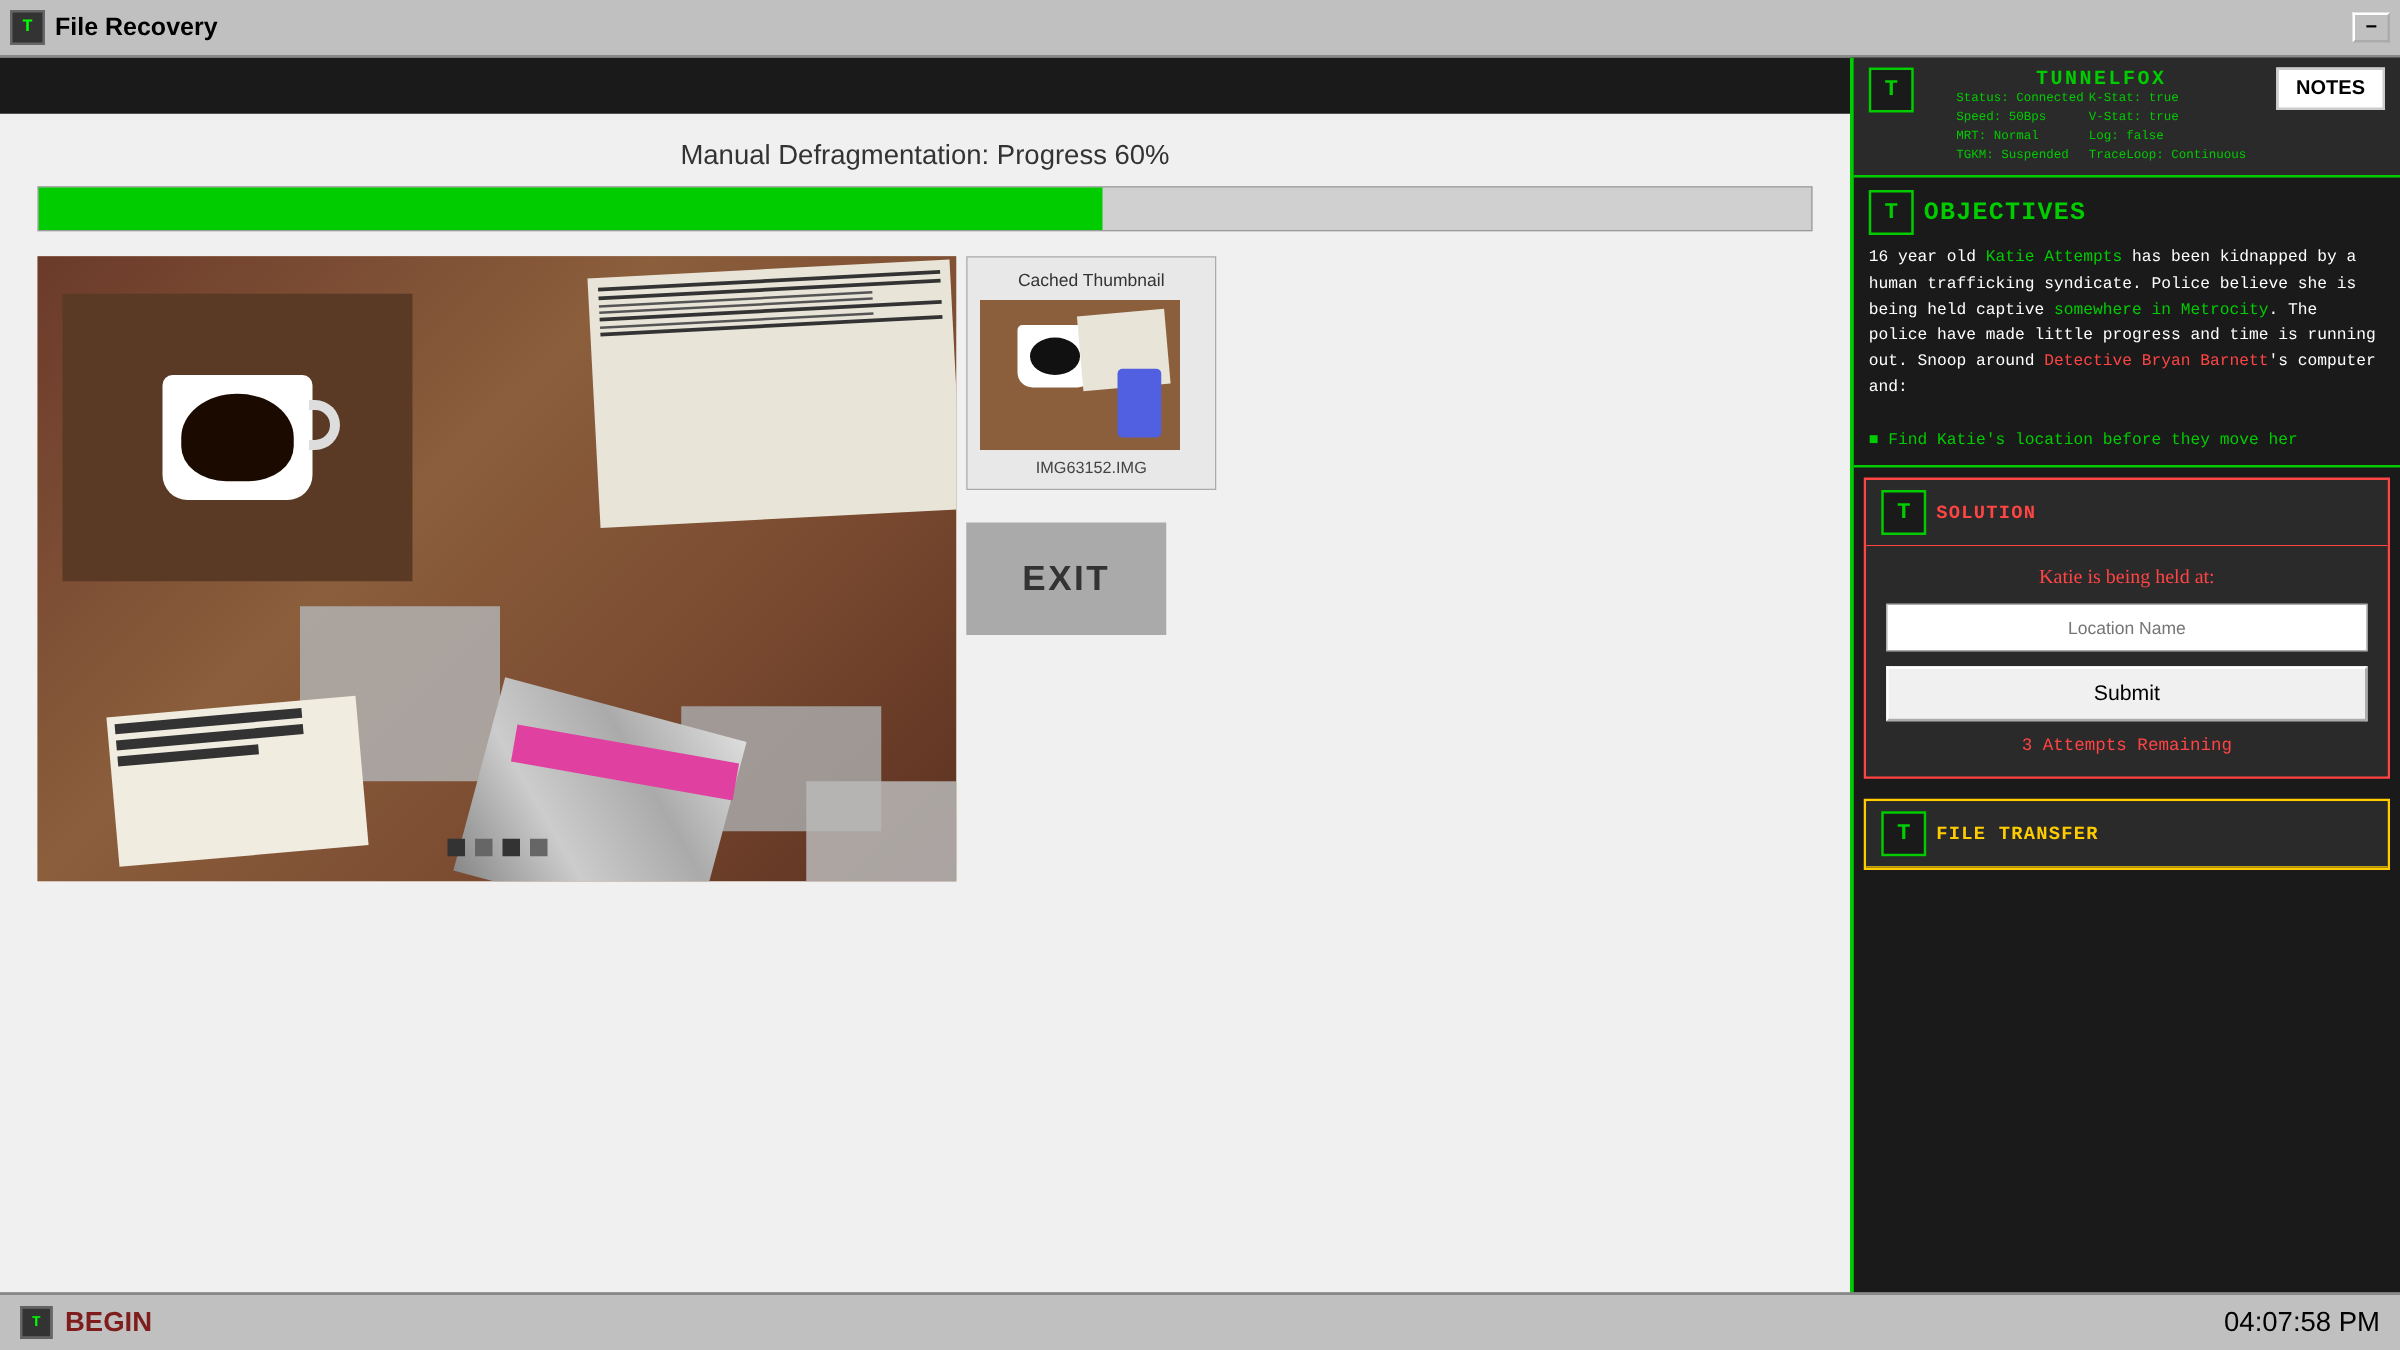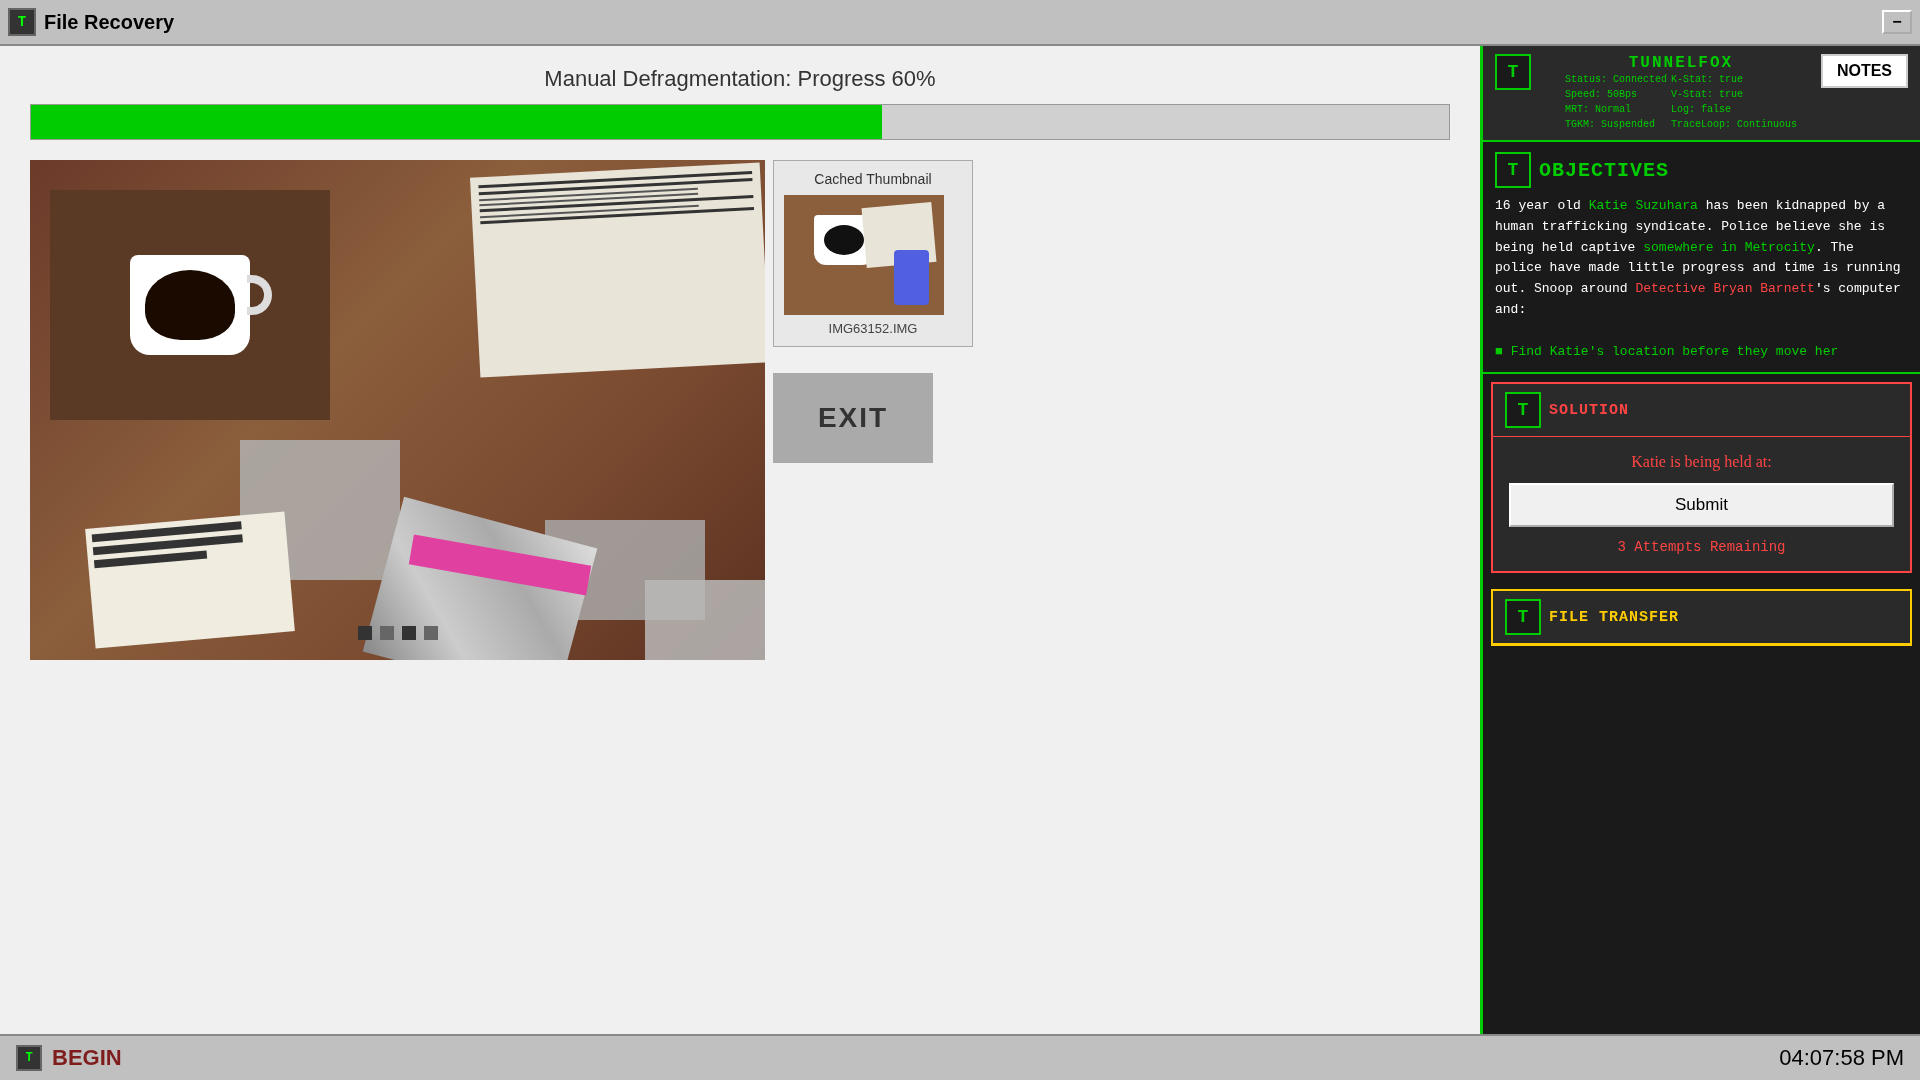--- a/index.html
+++ b/index.html
@@ -68,20 +68,21 @@
     }
 
     
     #left-panel {
       flex: 1;
       background: #f0f0f0;
       display: flex;
       flex-direction: column;
       padding: 20px 30px;
       position: relative;
+      margin-top: 45px;
     }
 
     #progress-section {
       margin-bottom: 20px;
     }
     #progress-label {
       font-size: 22px;
       color: #333;
       text-align: center;
       margin-bottom: 12px;
@@ -689,32 +690,33 @@
         <button id="notes-btn">NOTES</button>
       </div>
     </div>
 
     <div id="objectives-section">
       <div class="section-header">
         <div class="t-logo">T</div>
         <span class="section-title-green">OBJECTIVES</span>
       </div>
       <div id="objectives-text">
-        16 year old <span class="highlight-green">Katie Suzuhara</span> has been kidnapped by a human trafficking syndicate. Police believe she is being held captive <span class="highlight-green">somewhere in Metrocity</span>. The police have made little progress and time is running out. Snoop around <span class="highlight-red">Detective Bryan Barnett</span>'s computer and:<br><br>
+        16 year old <span class="highlight-green">Katie Attempts</span> has been kidnapped by a human trafficking syndicate. Police believe she is being held captive <span class="highlight-green">somewhere in Metrocity</span>. The police have made little progress and time is running out. Snoop around <span class="highlight-red">Detective Bryan Barnett</span>'s computer and:<br><br>
         <span style="color:#00cc00;">■</span> <span class="highlight-green">Find Katie's location before they move her</span>
       </div>
     </div>
 
     <div id="solution-section">
       <div id="solution-header">
         <div class="t-logo">T</div>
         <span class="section-title-red">SOLUTION</span>
       </div>
       <div id="solution-body">
         <div id="katie-held-text">Katie is being held at:</div>
+        <input id="location-input" type="text" placeholder="Location Name" style="">
         <button id="submit-btn">Submit</button>
         <div id="attempts-text">3 Attempts Remaining</div>
       </div>
     </div>
 
     <div id="file-transfer-section">
       <div id="file-transfer-header">
         <div class="t-logo">T</div>
         <span class="section-title-yellow">FILE TRANSFER</span>
       </div>

